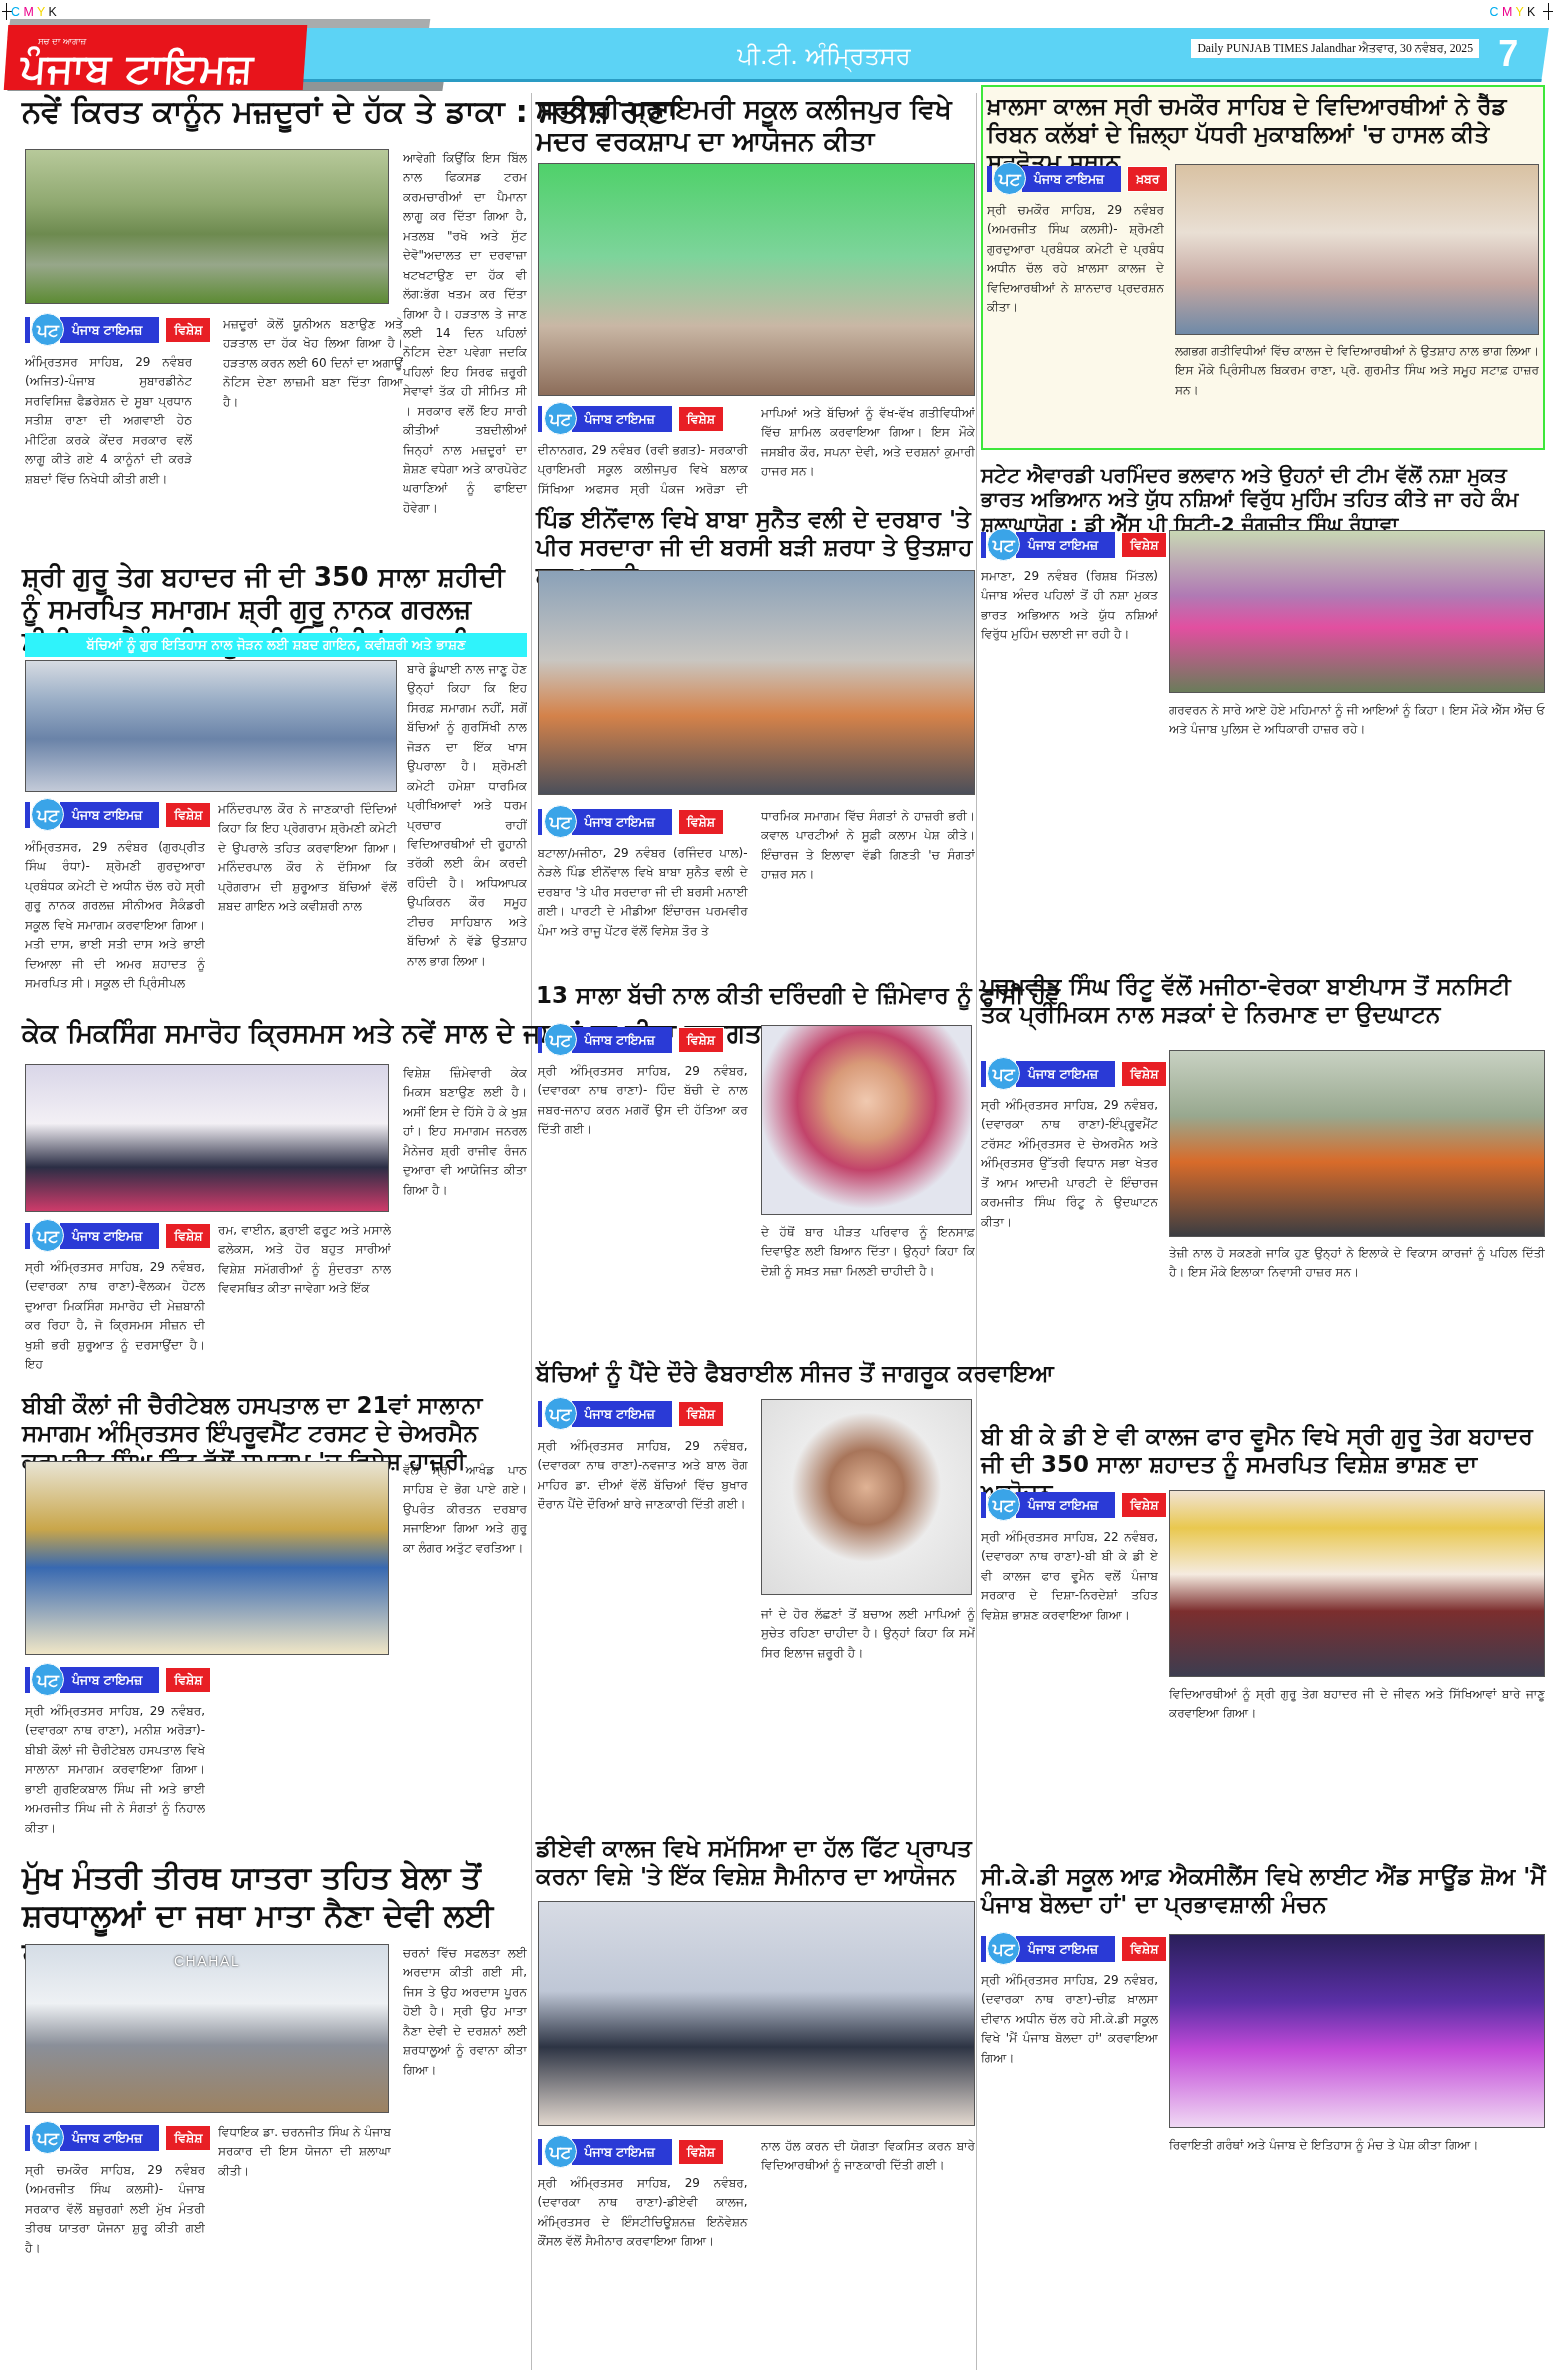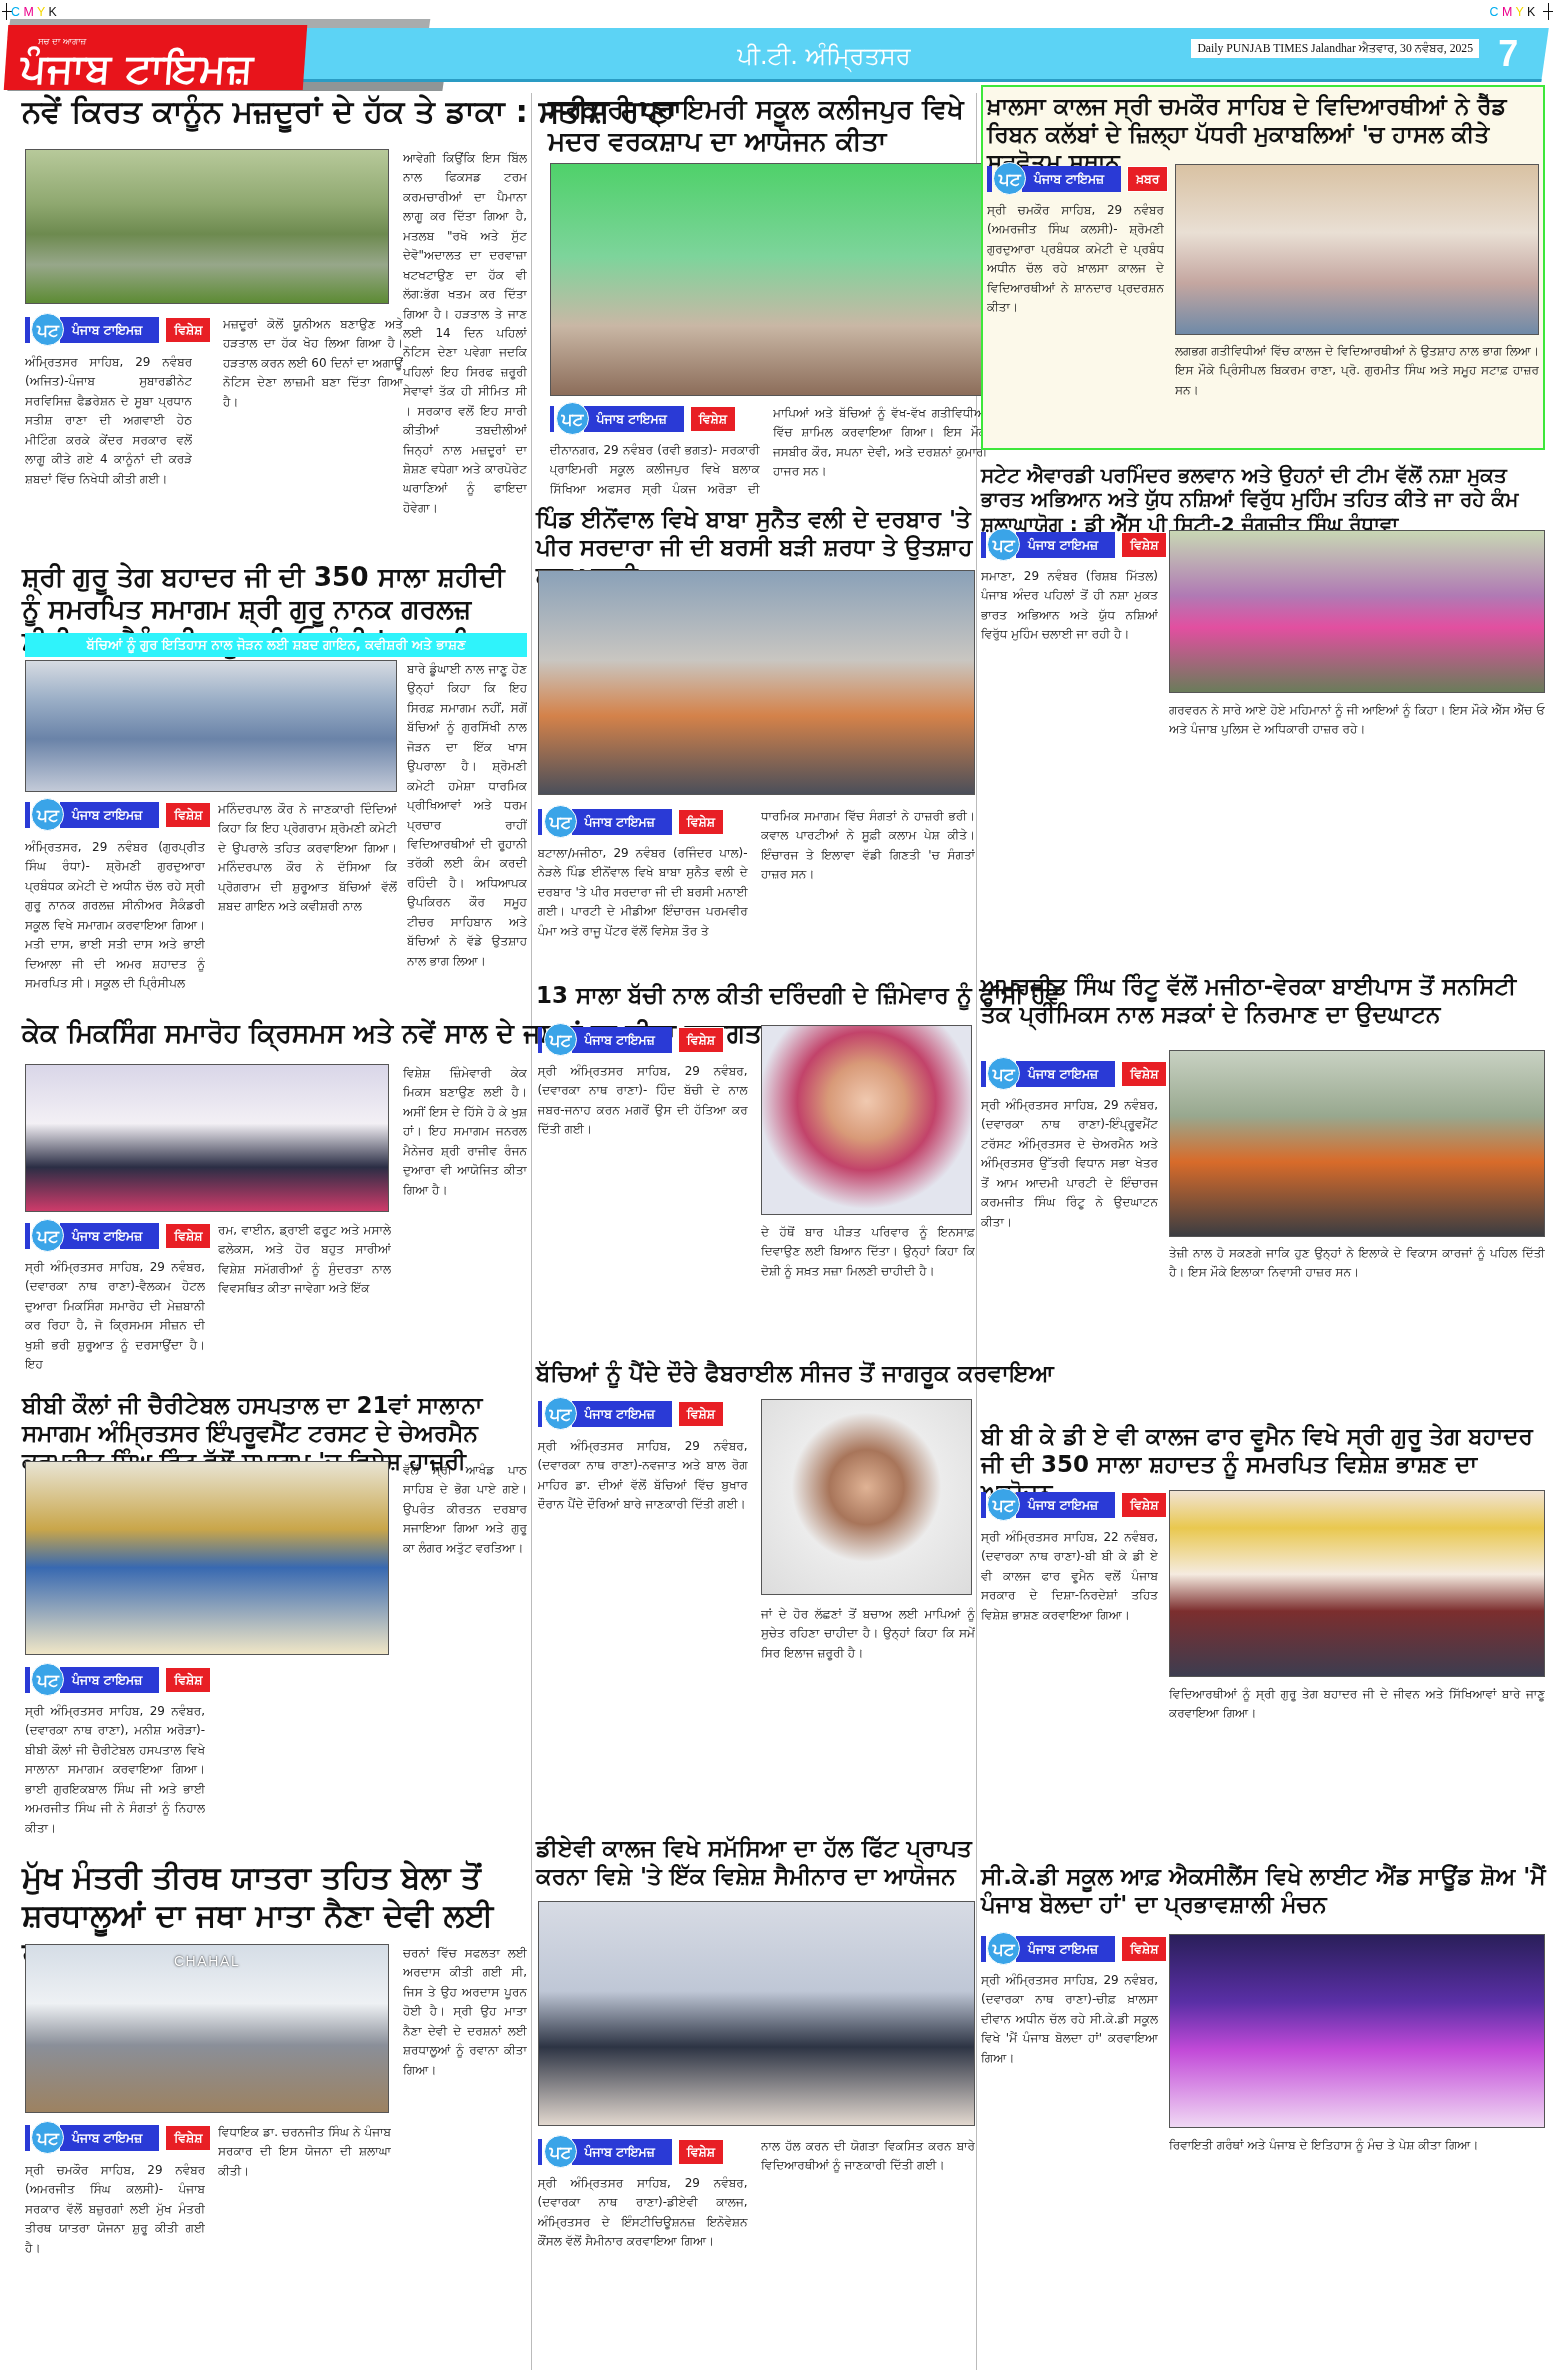--- a/index.html
+++ b/index.html
@@ -161,21 +161,21 @@
   <div class="byline-badge" style="left:3.1px; top:264px;">
     <span class="badge-lead"></span>
     <span class="badge-logo">ਪਟ</span>
     <span class="badge-name">ਪੰਜਾਬ ਟਾਇਮਜ਼</span>
     <span class="badge-tag">ਵਿਸ਼ੇਸ਼</span>
   </div>
   <div class="body-text" style="left:3.1px; top:302px; width:180px; height:211px;">ਸ੍ਰੀ ਚਮਕੌਰ ਸਾਹਿਬ, 29 ਨਵੰਬਰ (ਅਮਰਜੀਤ ਸਿੰਘ ਕਲਸੀ)- ਪੰਜਾਬ ਸਰਕਾਰ ਵੱਲੋਂ ਬਜ਼ੁਰਗਾਂ ਲਈ ਮੁੱਖ ਮੰਤਰੀ ਤੀਰਥ ਯਾਤਰਾ ਯੋਜਨਾ ਸ਼ੁਰੂ ਕੀਤੀ ਗਈ ਹੈ।</div>
   <div class="body-text" style="left:196px; top:264px; width:173px; height:249px;">ਵਿਧਾਇਕ ਡਾ. ਚਰਨਜੀਤ ਸਿੰਘ ਨੇ ਪੰਜਾਬ ਸਰਕਾਰ ਦੀ ਇਸ ਯੋਜਨਾ ਦੀ ਸ਼ਲਾਘਾ ਕੀਤੀ।</div>
 </article>
 
-<article class="article" style="left:548px; top:93px; width:439px; height:404px;">
+<article class="article" style="left:536px; top:93px; width:439px; height:404px;">
   <h2 class="headline hl-l" style="position:absolute; left:0; top:0; width:439px;">ਸਰਕਾਰੀ ਪ੍ਰਾਇਮਰੀ ਸਕੂਲ ਕਲੀਜਪੁਰ ਵਿਖੇ ਮਦਰ ਵਰਕਸ਼ਾਪ ਦਾ ਆਯੋਜਨ ਕੀਤਾ</h2>
   <div class="photo ph-class" style="left:1.6px; top:70px; width:437px; height:233px;"></div>
   <div class="byline-badge" style="left:1.6px; top:311px;">
     <span class="badge-lead"></span>
     <span class="badge-logo">ਪਟ</span>
     <span class="badge-name">ਪੰਜਾਬ ਟਾਇਮਜ਼</span>
     <span class="badge-tag">ਵਿਸ਼ੇਸ਼</span>
   </div>
   <div class="body-text" style="left:1.6px; top:348px; width:210px; height:56px;">ਦੀਨਾਨਗਰ, 29 ਨਵੰਬਰ (ਰਵੀ ਭਗਤ)- ਸਰਕਾਰੀ ਪ੍ਰਾਇਮਰੀ ਸਕੂਲ ਕਲੀਜਪੁਰ ਵਿਖੇ ਬਲਾਕ ਸਿੱਖਿਆ ਅਫਸਰ ਸ੍ਰੀ ਪੰਕਜ ਅਰੋੜਾ ਦੀ ਅਗਵਾਈ ਹੇਠ ਮਦਰ ਵਰਕਸ਼ਾਪ ਦਾ ਆਯੋਜਨ ਕੀਤਾ ਗਿਆ। ਟੀਚਰ ਸ੍ਰੀ ਸੰਜੀਵ ਸ਼ਰਮਾ ਅਤੇ ਸਟਾਫ਼ ਵੱਲੋਂ ਮਾਪਿਆਂ ਨੂੰ ਪੂਰੀ ਜਾਣਕਾਰੀ ਦਿੱਤੀ ਗਈ।</div>
   <div class="body-text" style="left:225px; top:311px; width:214px; height:93px;">ਮਾਪਿਆਂ ਅਤੇ ਬੱਚਿਆਂ ਨੂੰ ਵੱਖ-ਵੱਖ ਗਤੀਵਿਧੀਆਂ ਵਿੱਚ ਸ਼ਾਮਿਲ ਕਰਵਾਇਆ ਗਿਆ। ਇਸ ਮੌਕੇ ਜਸਬੀਰ ਕੌਰ, ਸਪਨਾ ਦੇਵੀ, ਅਤੇ ਦਰਸ਼ਨਾਂ ਕੁਮਾਰੀ ਹਾਜਰ ਸਨ।</div>
@@ -254,21 +254,21 @@
     <span class="badge-logo">ਪਟ</span>
     <span class="badge-name">ਪੰਜਾਬ ਟਾਇਮਜ਼</span>
     <span class="badge-tag">ਵਿਸ਼ੇਸ਼</span>
   </div>
   <div class="photo ph-nasha" style="left:188px; top:67px; width:376px; height:163px;"></div>
   <div class="body-text" style="left:0; top:104px; width:177px; height:393px;">ਸਮਾਣਾ, 29 ਨਵੰਬਰ (ਰਿਸ਼ਬ ਮਿੱਤਲ) ਪੰਜਾਬ ਅੰਦਰ ਪਹਿਲਾਂ ਤੋਂ ਹੀ ਨਸ਼ਾ ਮੁਕਤ ਭਾਰਤ ਅਭਿਆਨ ਅਤੇ ਯੁੱਧ ਨਸ਼ਿਆਂ ਵਿਰੁੱਧ ਮੁਹਿੰਮ ਚਲਾਈ ਜਾ ਰਹੀ ਹੈ।</div>
   <div class="body-text" style="left:188px; top:238px; width:376px; height:260px;">ਗਰਵਰਨ ਨੇ ਸਾਰੇ ਆਏ ਹੋਏ ਮਹਿਮਾਨਾਂ ਨੂੰ ਜੀ ਆਇਆਂ ਨੂੰ ਕਿਹਾ। ਇਸ ਮੌਕੇ ਐੱਸ ਐੱਚ ਓ ਅਤੇ ਪੰਜਾਬ ਪੁਲਿਸ ਦੇ ਅਧਿਕਾਰੀ ਹਾਜ਼ਰ ਰਹੇ।</div>
 </article>
 
 <article class="article" style="left:981px; top:972px; width:566px; height:497px;">
-  <h2 class="headline hl-m" style="position:absolute; left:0; top:0; width:566px;">ਅਮਰਜੀਤ ਸਿੰਘ ਰਿੰਟੂ ਵੱਲੋਂ ਮਜੀਠਾ-ਵੇਰਕਾ ਬਾਈਪਾਸ ਤੋਂ ਸਨਸਿਟੀ ਤੱਕ ਪ੍ਰੀਮਿਕਸ ਨਾਲ ਸੜਕਾਂ ਦੇ ਨਿਰਮਾਣ ਦਾ ਉਦਘਾਟਨ</h2>
+  <h2 class="headline hl-m" style="position:absolute; left:0; top:0; width:566px;">ਪਰਮਵੀਤ ਸਿੰਘ ਰਿੰਟੂ ਵੱਲੋਂ ਮਜੀਠਾ-ਵੇਰਕਾ ਬਾਈਪਾਸ ਤੋਂ ਸਨਸਿਟੀ ਤੱਕ ਪ੍ਰੀਮਿਕਸ ਨਾਲ ਸੜਕਾਂ ਦੇ ਨਿਰਮਾਣ ਦਾ ਉਦਘਾਟਨ</h2>
   <div class="byline-badge" style="left:0; top:87px;">
     <span class="badge-lead"></span>
     <span class="badge-logo">ਪਟ</span>
     <span class="badge-name">ਪੰਜਾਬ ਟਾਇਮਜ਼</span>
     <span class="badge-tag">ਵਿਸ਼ੇਸ਼</span>
   </div>
   <div class="photo ph-road" style="left:188px; top:78px; width:376px; height:187px;"></div>
   <div class="body-text" style="left:0; top:124px; width:177px; height:373px;">ਸ੍ਰੀ ਅੰਮ੍ਰਿਤਸਰ ਸਾਹਿਬ, 29 ਨਵੰਬਰ, (ਦਵਾਰਕਾ ਨਾਥ ਰਾਣਾ)-ਇੰਪ੍ਰੂਵਮੈਂਟ ਟਰੱਸਟ ਅੰਮ੍ਰਿਤਸਰ ਦੇ ਚੇਅਰਮੈਨ ਅਤੇ ਅੰਮ੍ਰਿਤਸਰ ਉੱਤਰੀ ਵਿਧਾਨ ਸਭਾ ਖੇਤਰ ਤੋਂ ਆਮ ਆਦਮੀ ਪਾਰਟੀ ਦੇ ਇੰਚਾਰਜ ਕਰਮਜੀਤ ਸਿੰਘ ਰਿੰਟੂ ਨੇ ਉਦਘਾਟਨ ਕੀਤਾ।</div>
   <div class="body-text" style="left:188px; top:272px; width:376px; height:225px;">ਤੇਜ਼ੀ ਨਾਲ ਹੋ ਸਕਣਗੇ ਜਾਕਿ ਹੁਣ ਉਨ੍ਹਾਂ ਨੇ ਇਲਾਕੇ ਦੇ ਵਿਕਾਸ ਕਾਰਜਾਂ ਨੂੰ ਪਹਿਲ ਦਿੱਤੀ ਹੈ। ਇਸ ਮੌਕੇ ਇਲਾਕਾ ਨਿਵਾਸੀ ਹਾਜ਼ਰ ਸਨ।</div>
 </article>

